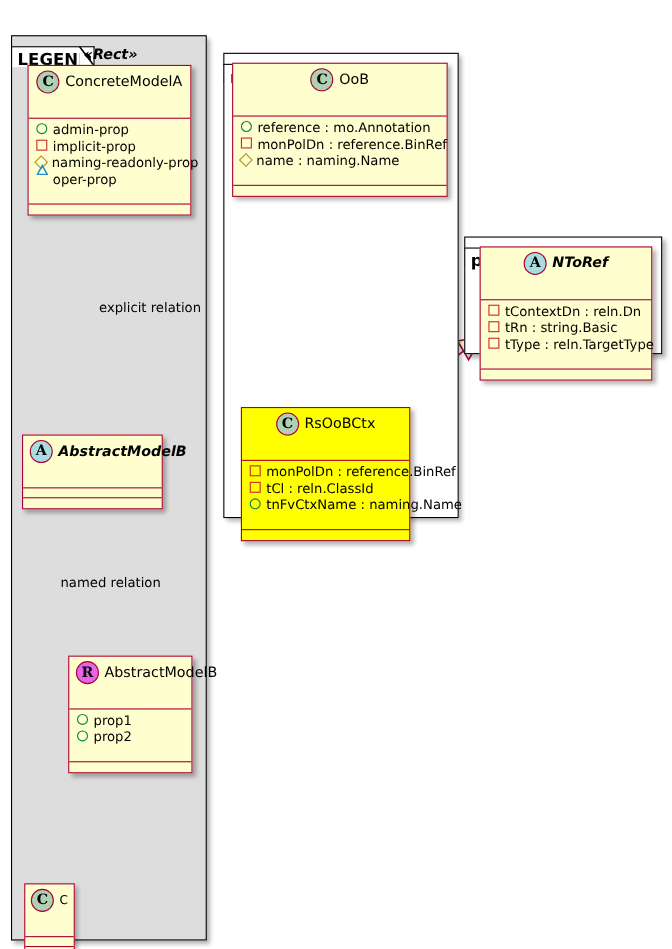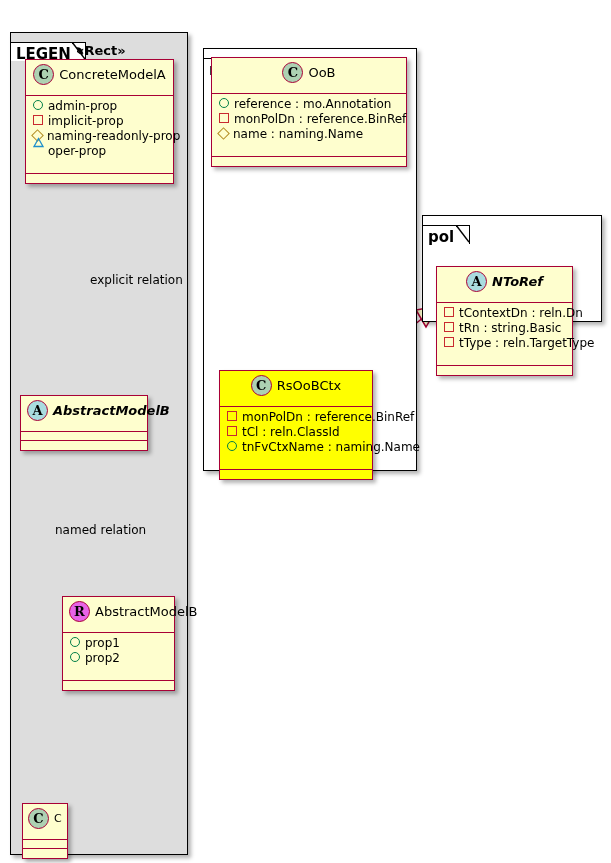--- a/index.html
+++ b/index.html
@@ -56,21 +56,21 @@
     box-sizing: border-box;
     border: 1.5px solid #A80036;
     background: #FEFECE;
     box-shadow: 3px 3px 4px rgba(0,0,0,0.30);
   }
   .cls.yellow { background: #FFFF00; }
   .cls-head {
     position: relative;
     box-sizing: border-box;
     border-bottom: 1.5px solid #A80036;
-    padding: 4px 6px 10px 6px;
+    padding: 4px 6px 22px 6px;
     text-align: center;
     white-space: nowrap;
   }
   .cls-title {
     font-size: 13px;
     color: #000000;
     vertical-align: middle;
   }
   .cls-title.italic { font-style: italic; font-weight: bold; }
   .cls-title.small  { font-size: 11px; }
@@ -139,20 +139,21 @@
     border-left: 5px solid transparent;
     border-right: 5px solid transparent;
     border-bottom: 9px solid transparent;
     position: relative;
     vertical-align: 0px;
   }
   
   .stereotype {
     position: absolute;
     font-size: 13px;
+    font-style: italic;
     font-weight: bold;
     color: #000000;
     white-space: nowrap;
     text-align: center;
   }
   
   .edge-label {
     position: absolute;
     font-size: 12px;
     color: #000000;
@@ -307,21 +308,21 @@
 
 <div class="pkg pkg-plain" style="left:422px; top:215px; width:180px; height:107px;"></div>
 <div class="pkg-tab" style="left:422px; top:197px; width:48px; height:19px;">
   <span>pol</span>
   <svg class="slant" viewBox="0 0 14 20" preserveAspectRatio="none">
     <path d="M 0 0 L 13 19 L 13 20 L 0 20 Z" fill="#FFFFFF" stroke="none"></path>
     <path d="M 0 0 L 13 19" stroke="#000000" stroke-width="1.5" fill="none"></path>
   </svg>
 </div>
 
-<div class="cls" style="left:436px; top:224px; width:137px;margin-top:42px;">
+<div class="cls" style="left:436px; top:224px; width:157px;">
   <div class="cls-head">
     <span class="circ c-abstract">A</span><span class="cls-title italic">NToRef</span>
   </div>
   <div class="cls-attrs">
     <div class="attr">
       <span class="vis square-red"></span><span>tContextDn : reln.Dn</span>
     </div>
     <div class="attr">
       <span class="vis square-red"></span><span>tRn : string.Basic</span>
     </div>

